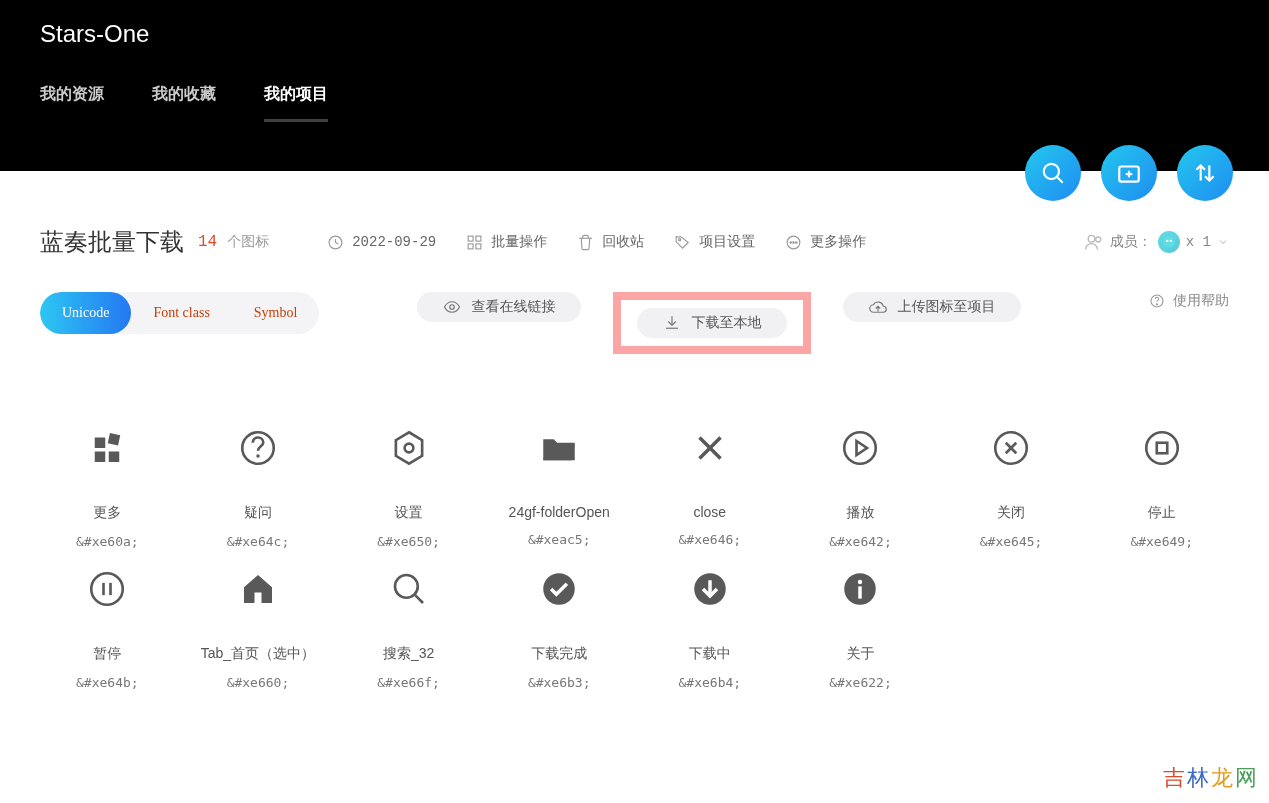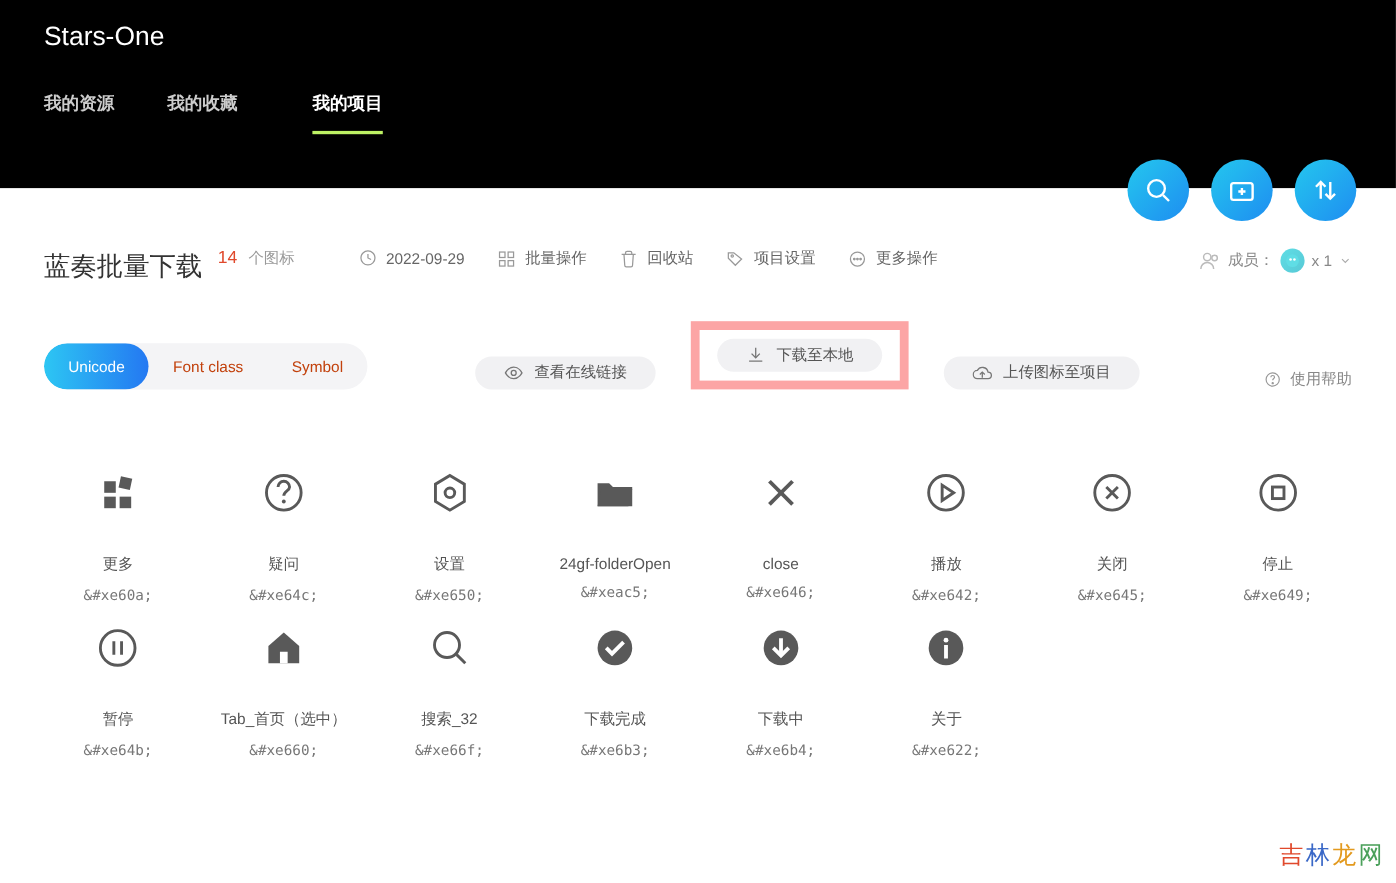--- a/index.html
+++ b/index.html
@@ -1,34 +1,34 @@
 <!DOCTYPE html>
 <html><head>
 <meta charset="utf-8">
 <style>
   * { box-sizing: border-box; margin: 0; padding: 0; }
   body { font-family: "PingFang SC", "Microsoft YaHei", Arial, sans-serif; background: #fff; color: #333; width: 1269px; }
   .header { background: #000; color: #fff; padding: 20px 40px 0 40px; height: 171px; position: relative; }
   .brand { font-size: 24px; font-weight: 500; margin-bottom: 36px; }
   .nav-tabs { display: flex; gap: 48px; font-weight: bold; }
   .nav-tab { color: #ccc; font-size: 16px; padding-bottom: 14px; cursor: pointer; }
-  .nav-tab.active { color: #fff; border-bottom: 3px solid #bef264; margin-left: 20px; }
+  .nav-tab.active { color: #fff; border-bottom: 3px solid #404040; }
   .fab-row { position: absolute; right: 36px; bottom: -30px; display: flex; gap: 20px; }
   .fab { width: 56px; height: 56px; border-radius: 50%; display: flex; align-items: center; justify-content: center; cursor: pointer; background: linear-gradient(135deg, #24c7ee, #1e8df1); color: #fff; }
   .fab svg { width: 26px; height: 26px; stroke: #fff; fill: none; stroke-width: 2; }
-  .project-bar { display: flex; align-items: flex-start; padding: 55px 40px 0 40px; gap: 8px; }
+  .project-bar { display: flex; align-items: center; padding: 55px 40px 0 40px; gap: 8px; font-family: Liberation Mono, monospace; }
   .project-title { font-size: 24px; font-weight: 500; color: #333; margin-right: 6px; }
   .icon-count { color: #e0492c; font-size: 16px; margin-right: 2px; }
   .icon-count-label { color: #999; font-size: 14px; margin-right: 28px; }
   .meta-item { display: flex; align-items: center; gap: 8px; color: #666; font-size: 14px; margin-left: 22px; cursor: pointer; }
   .meta-item svg { width: 17px; height: 17px; stroke: #999; fill: none; stroke-width: 1.6; }
   .members { margin-left: auto; display: flex; align-items: center; gap: 6px; color: #888; font-size: 14px; }
   .members svg.person { width: 20px; height: 20px; stroke: #bbb; fill: none; stroke-width: 1.6; }
   .avatar { width: 22px; height: 22px; border-radius: 50%; background: linear-gradient(135deg,#5fdde5,#58c9d6); display: flex; align-items: center; justify-content: center; }
-  .action-bar { display: flex; align-items: flex-end; padding: 34px 40px 0 40px; gap: 32px; }
+  .action-bar { display: flex; align-items: flex-start; padding: 34px 40px 0 40px; gap: 32px; font-family: Liberation Serif, serif; }
   .seg { display: flex; background: #f4f4f6; border-radius: 30px; height: 42px; overflow: hidden; }
   .seg-item { padding: 0 22px; display: flex; align-items: center; font-size: 14px; color: #c2410c; cursor: pointer; }
   .seg-item.active { background: linear-gradient(90deg,#2dc6f3,#2478f2); color: #fff; border-radius: 30px; }
   .pill { background: #f1f1f3; border-radius: 30px; height: 30px; padding: 0 26px; display: flex; align-items: center; gap: 10px; font-size: 14px; color: #555; cursor: pointer; }
   .pill-wrap-highlight { border: 8px solid #fca5a5; display: flex; align-items: center; justify-content: center; padding: 8px 16px; }
   .pill svg { width: 18px; height: 18px; stroke: #777; fill: none; stroke-width: 1.6; }
   .spacer { flex: 1; }
   .help { display: flex; align-items: center; gap: 8px; color: #888; font-size: 14px; cursor: pointer; }
   .help svg { width: 16px; height: 16px; stroke: #999; fill: none; stroke-width: 1.6; }
   .icon-grid { display: grid; grid-template-columns: repeat(8, 1fr); gap: 16px 0; padding: 70px 32px 30px 32px; }

